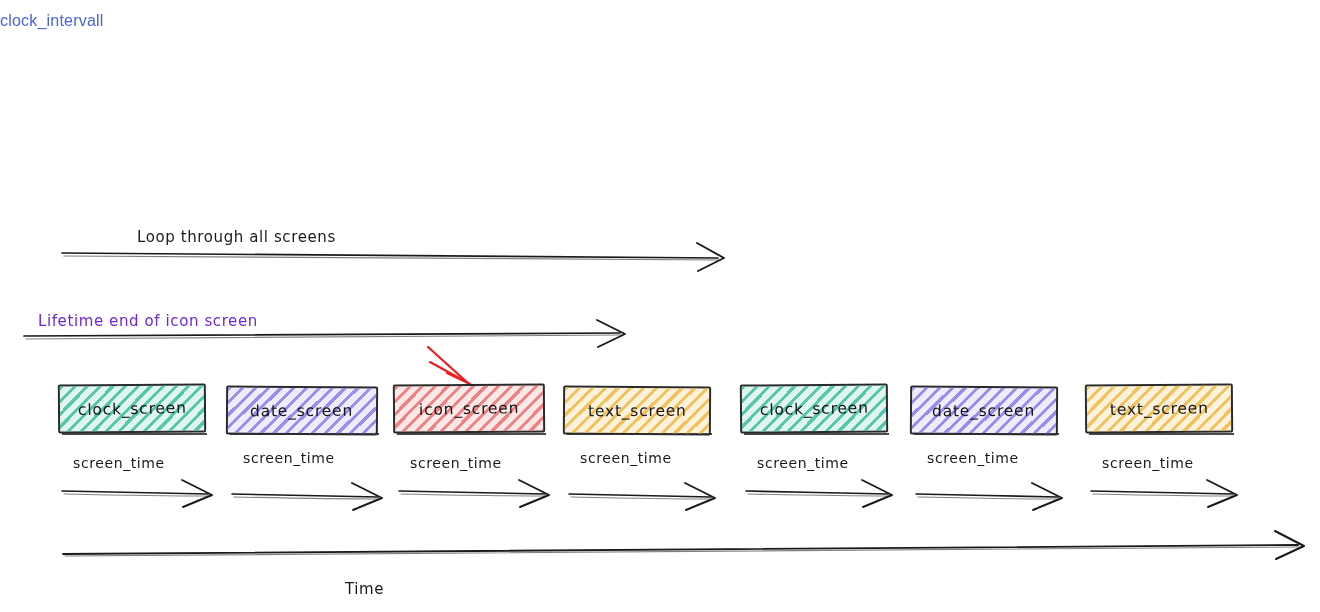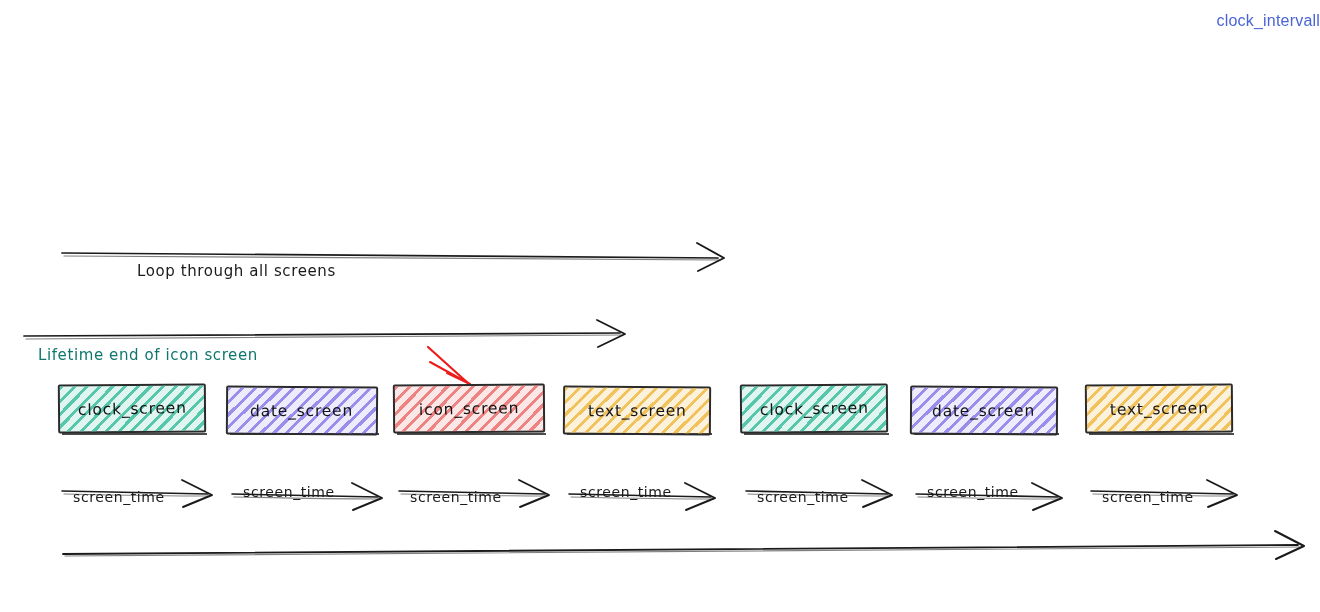--- a/index.html
+++ b/index.html
@@ -24,28 +24,27 @@
   .hand {
     font-family: "DejaVu Sans", sans-serif;
     font-size: 15px;
     letter-spacing: 0.6px;
     color: #1a1a1a;
     white-space: nowrap;
   }
   .lbl {
     position: absolute;
     white-space: nowrap;
-    margin-top: 34px;
   }
   #title {
     position: absolute;
     left: 0;
     top: 12px;
     width: 1320px;
-    text-align: right;
+    text-align: left;
     font-family: "Liberation Sans", sans-serif;
     font-size: 16px;
     color: #4a63d8;
     letter-spacing: 0.2px;
   }
   .box {
     position: absolute;
     box-sizing: border-box;
     border: 2.2px solid #2b2b2b;
     border-radius: 2px;
@@ -149,21 +148,21 @@
 
   <g>
     <path d="M63,554 C400,551 800,548 1298,545" stroke="#1a1a1a" stroke-width="1.8" fill="none" stroke-linecap="round"></path>
     <path d="M65,556 C420,553 820,550 1300,547" stroke="#4a4a4a" stroke-width="1.1" fill="none" stroke-linecap="round" opacity="0.7"></path>
     <path d="M1275,531 L1304,546 L1276,559" stroke="#1a1a1a" stroke-width="2.0" fill="none" stroke-linecap="round" stroke-linejoin="round"></path>
   </g>
 </svg>
 
 <div class="lbl hand" style="left:137px; top:228px;">Loop through all screens</div>
 
-<div class="lbl hand" style="left:38px; top:312px; color:#0f766e;">Lifetime end of icon screen</div>
+<div class="lbl hand" style="left:38px; top:312px; color:#6d28d9;">Lifetime end of icon screen</div>
 
 <div class="lbl hand" style="left:345px; top:580px;text-align:right;">Time</div>
 
 <div id="boxes-layer">
     <div class="shadow-edge" style="left: 62px; top: 433px; width: 145px; height: 2px;"></div>
     <div class="box hatch-teal" style="left: 58px; top: 384px; width: 148px; height: 49px; transform: rotate(-0.45deg);">
       <span class="box-label">clock_screen</span>
     </div>
     <div class="shadow-edge" style="left: 230px; top: 433px; width: 149px; height: 2px;"></div>
     <div class="box hatch-purple" style="left: 226px; top: 386px; width: 152px; height: 49px; transform: rotate(0.4deg);">

